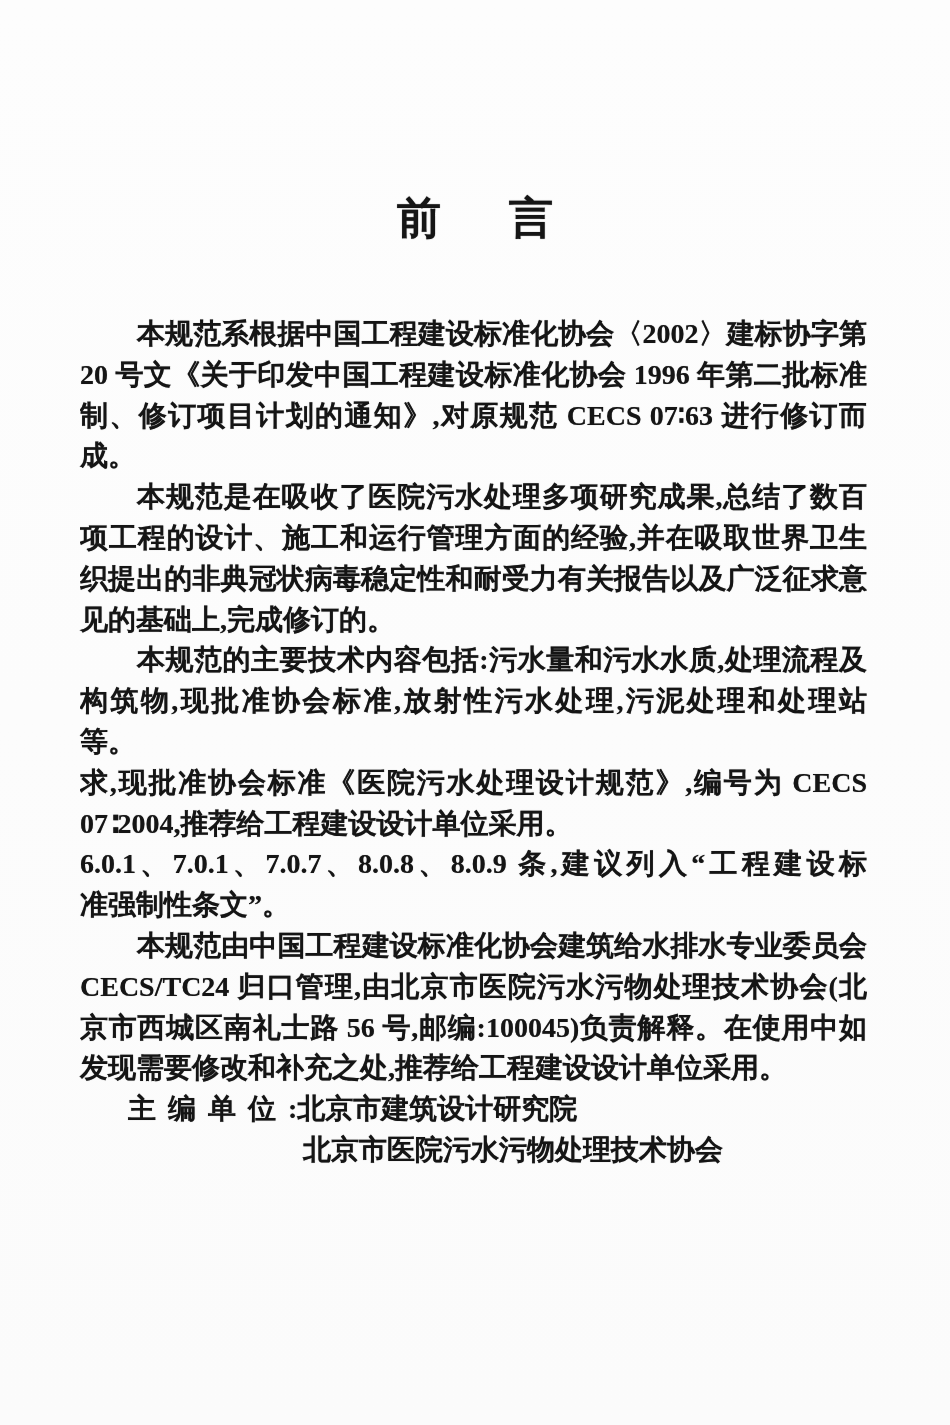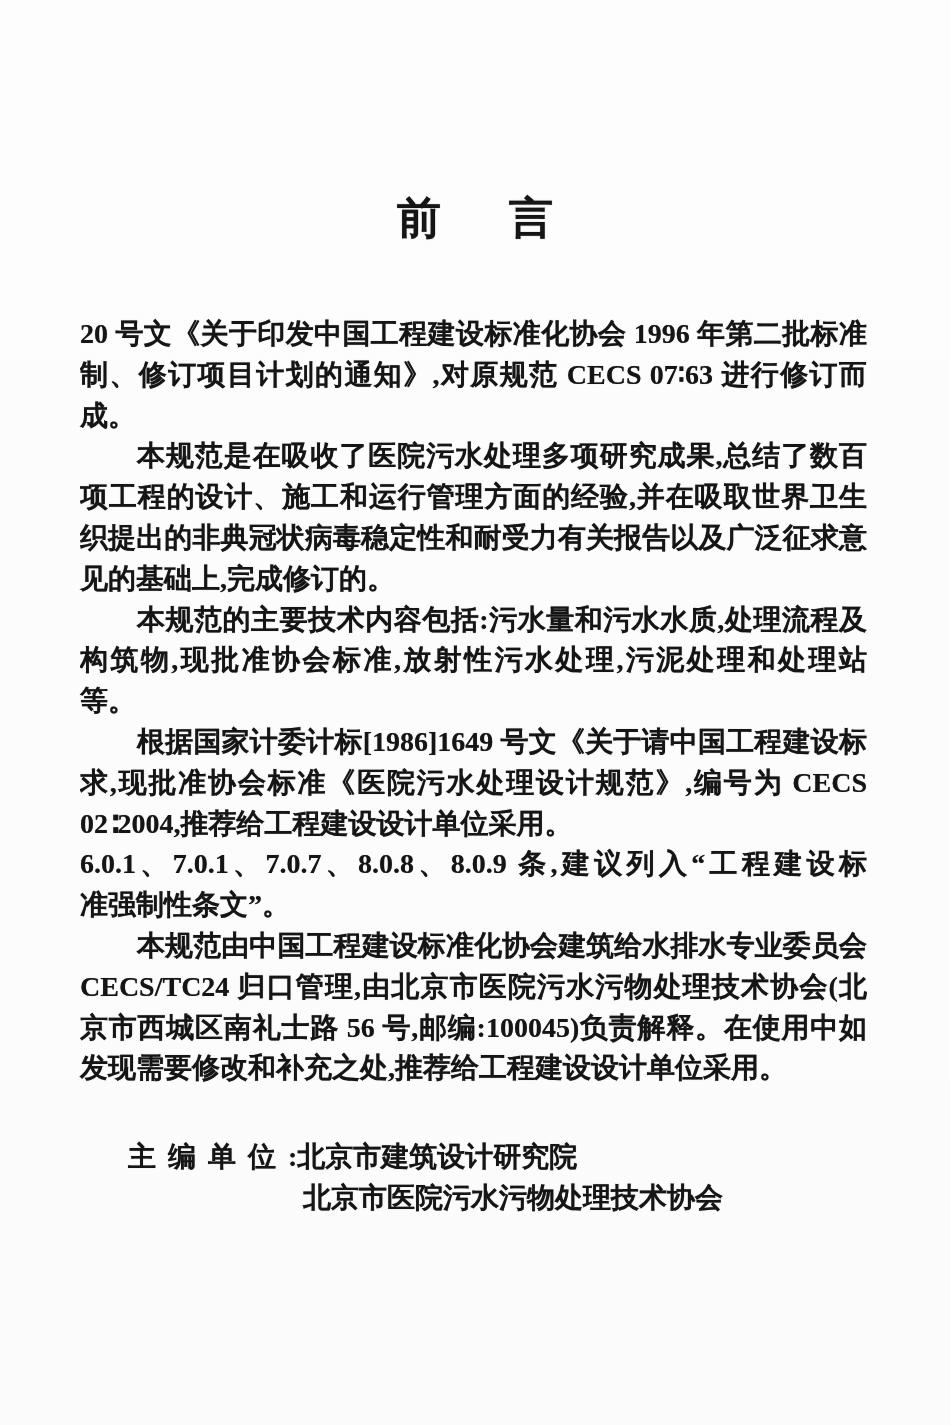--- a/index.html
+++ b/index.html
@@ -25,52 +25,52 @@
     text-shadow:0 0 .7px rgba(15,15,15,.6);
   }
   .line{white-space:nowrap;}
   .line.j{
     white-space:normal;
     text-align:justify;
     text-align-last:justify;
     overflow:hidden;height:40.8px;
   }
   .line.ind{text-indent:57px;}
-  .editor-line1{padding-left:48px;margin-top:48px;}
+  .editor-line1{padding-left:48px;}
   .editor-line2{padding-left:223px;}
   .editor-label{letter-spacing:12px;}
 </style>
 </head>
 <body>
 
 <div class="page">
 
   <div class="doc-title">
     <span>前</span>
     <span>言</span>
   </div>
 
   <div class="body-text">
 
+    <div class="line j ind">本规范系根据中国工程建设标准化协会〈2002〉建标协字第</div>
     <div class="line j">20 号文《关于印发中国工程建设标准化协会 1996 年第二批标准</div>
     <div class="line j">制、修订项目计划的通知》,对原规范 CECS 07∶63 进行修订而</div>
     <div class="line">成。</div>
 
     <div class="line j ind">本规范是在吸收了医院污水处理多项研究成果,总结了数百</div>
     <div class="line j">项工程的设计、施工和运行管理方面的经验,并在吸取世界卫生组</div>
     <div class="line j">织提出的非典冠状病毒稳定性和耐受力有关报告以及广泛征求意</div>
     <div class="line">见的基础上,完成修订的。</div>
 
     <div class="line j ind">本规范的主要技术内容包括:污水量和污水水质,处理流程及</div>
     <div class="line j">构筑物,现批准协会标准,放射性污水处理,污泥处理和处理站</div>
     <div class="line">等。</div>
 
-    <div class="line j ind">根据国家计委计标[1986]1649 号文《关于请中国工程建设标</div>
     <div class="line j">求,现批准协会标准《医院污水处理设计规范》,编号为 CECS</div>
-    <div class="line">02∶2004,推荐给工程建设设计单位采用。</div>
+    <div class="line">07∶2004,推荐给工程建设设计单位采用。</div>
 
     <div class="line j">6.0.1、7.0.1、7.0.7、8.0.8、8.0.9 条,建议列入“工程建设标</div>
     <div class="line">准强制性条文”。</div>
 
     <div class="line j ind">本规范由中国工程建设标准化协会建筑给水排水专业委员会</div>
     <div class="line j">CECS/TC24 归口管理,由北京市医院污水污物处理技术协会(北</div>
     <div class="line j">京市西城区南礼士路 56 号,邮编:100045)负责解释。在使用中如</div>
     <div class="line">发现需要修改和补充之处,推荐给工程建设设计单位采用。</div>
 
     <div class="line editor-line1">

